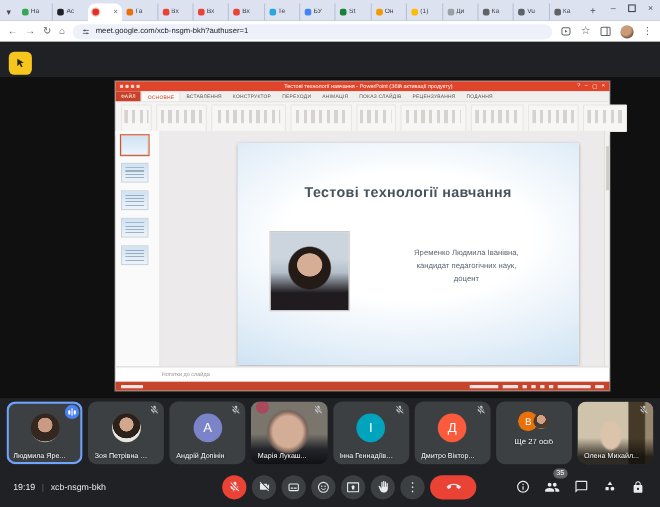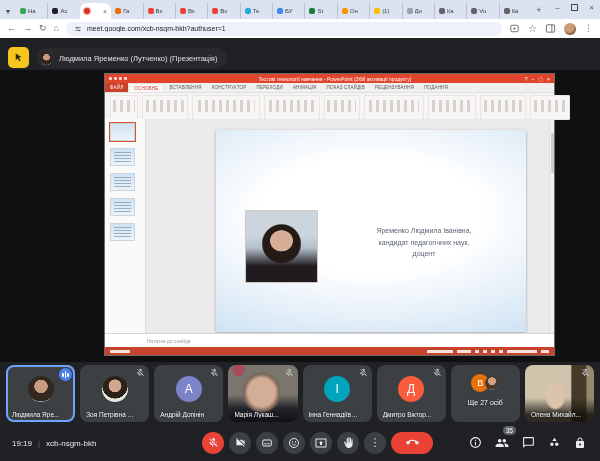--- a/index.html
+++ b/index.html
@@ -279,24 +279,20 @@
   </div>
 
   <div class="meet">
 
     <div class="annot">
       <svg width="11" height="11" viewBox="0 0 24 24">
           <path d="M6 3l13 8.2-6.2 1 3.6 6.3-2.6 1.5-3.6-6.3L6 18z" fill="#26270f"></path>
         </svg>
     </div>
 
-    <div class="presenter">
-      <span class="p-av ph0"></span>
-      <span class="pn">Людмила Яременко (Лутченко) (Презентація)</span>
-    </div>
 
     <div class="share">
       <div class="ppt">
 
         <div class="ppt-title">
           <span class="qat">
               <i></i>
               <i></i>
               <i></i>
               <i></i>
@@ -336,20 +332,21 @@
         <div class="ppt-main">
           <div class="thumbs">
               <div class="thumb sel"></div>
               <div class="thumb"></div>
               <div class="thumb"></div>
               <div class="thumb"></div>
               <div class="thumb"></div>
             </div>
           <div class="canvas">
             <div class="slide">
+              <div class="stitle">Тестові технології навчання</div>
               <div class="sphoto"></div>
               <div class="sauthor">
                 <div>Яременко Людмила Іванівна,</div>
                 <div>кандидат педагогічних наук,</div>
                 <div>доцент</div>
               </div>
             </div>
             <div class="vsb">
                 <i></i>
               </div>

